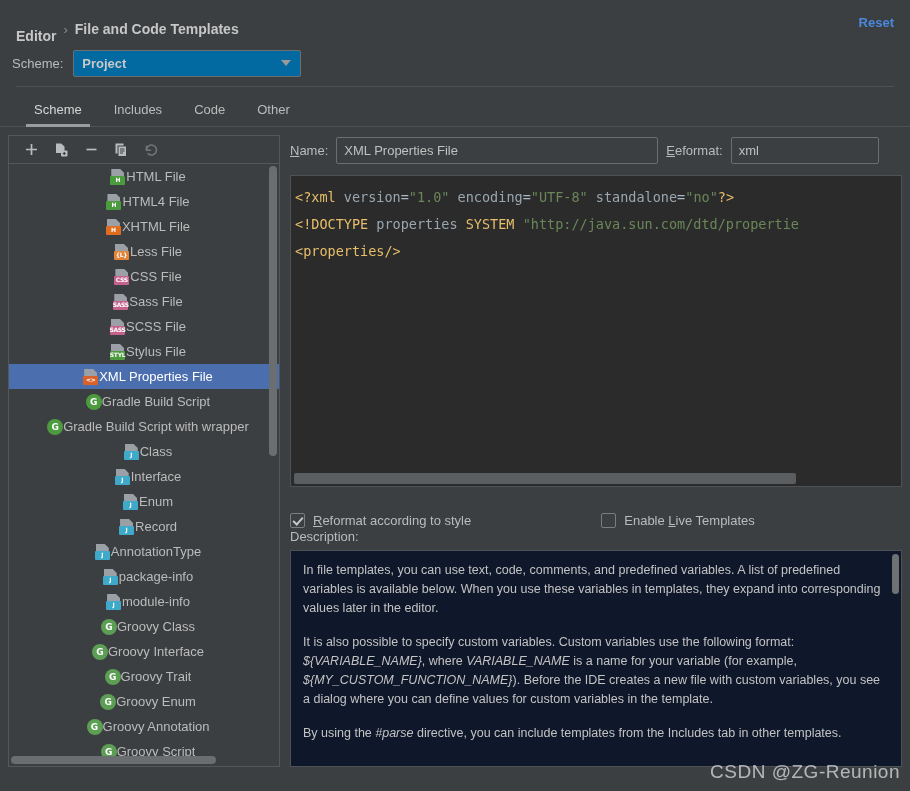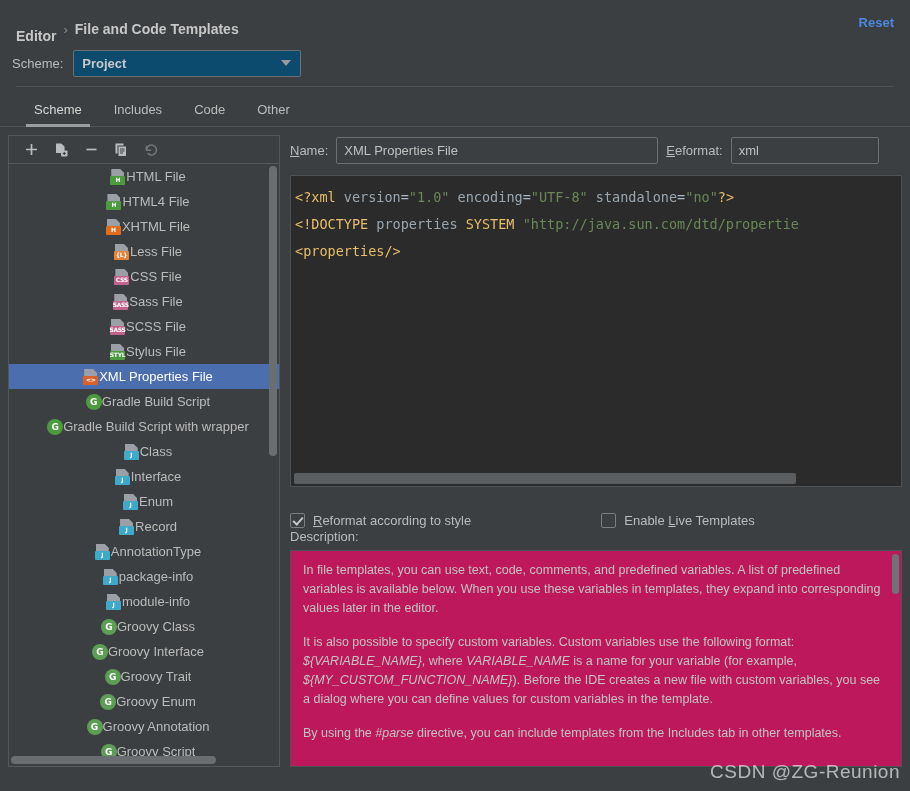--- a/index.html
+++ b/index.html
@@ -29,21 +29,21 @@
   }
 
   
   #scheme-row {
     height: 38px; display: flex; align-items: center;
     padding-left: 12px; gap: 10px;
   }
   #scheme-label { font-size: 13px; color: #bbbbbb; }
   #scheme-select {
     width: 228px; height: 27px;
-    background: #0c4a6e;
+    background: #0369a1;
     border: 1px solid #6b6f71;
     border-radius: 2px;
     display: flex; align-items: center;
     padding: 0 8px;
     position: relative; cursor: pointer;
   }
   #scheme-value { font-weight: bold; color: #c8c8c8; font-size: 13px; }
   #scheme-arrow {
     position: absolute; right: 9px; top: 50%; transform: translateY(-50%);
     width: 0; height: 0;
@@ -233,21 +233,21 @@
     border-width: 0 2px 2px 0;
     transform: rotate(42deg);
   }
   .cb-label { font-size: 13px; color: #bbbbbb; }
   #cb-spacer { width: 130px; }
 
   
   #desc-label { font-size: 13px; color: #bbbbbb; margin: 2px 0 6px 0; }
   #desc-box {
     flex: 1;
-    background: #be185d;
+    background: #0f172a;
     border: 1px solid #4e5254;
     position: relative;
     overflow: hidden;
     padding: 10px 14px 0 12px;
   }
   .desc-p {
     font-size: 12.5px; line-height: 19px; color: #c3c3c3;
     margin: 0 0 15px 0;
   }
   .desc-p i { font-style: italic; }

